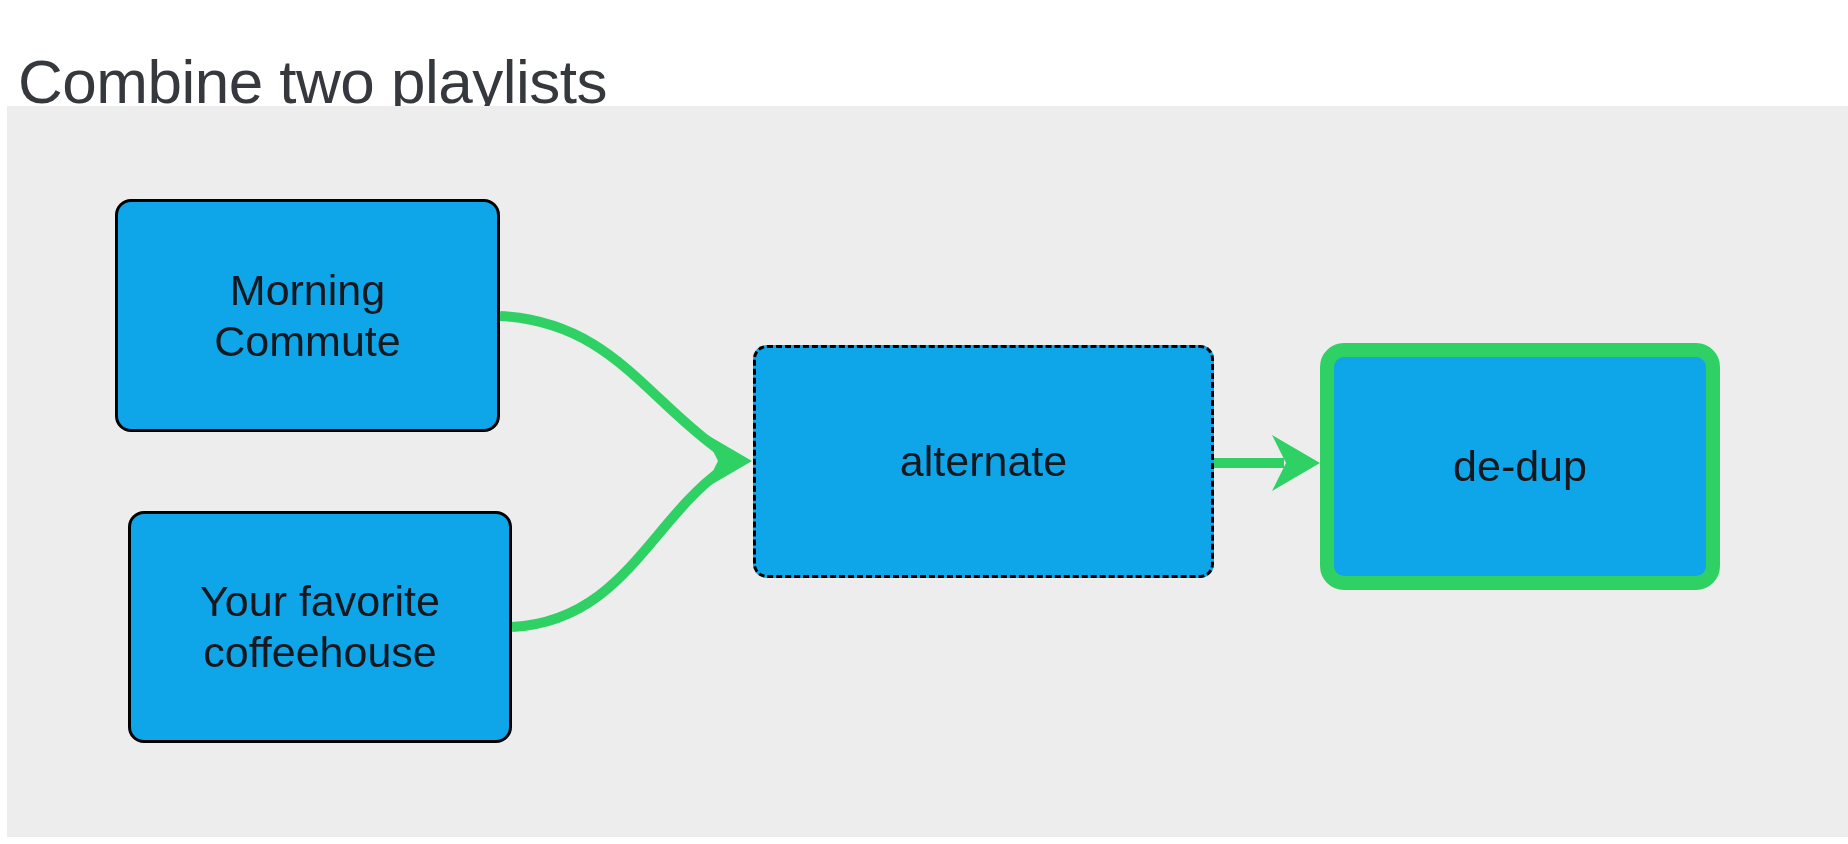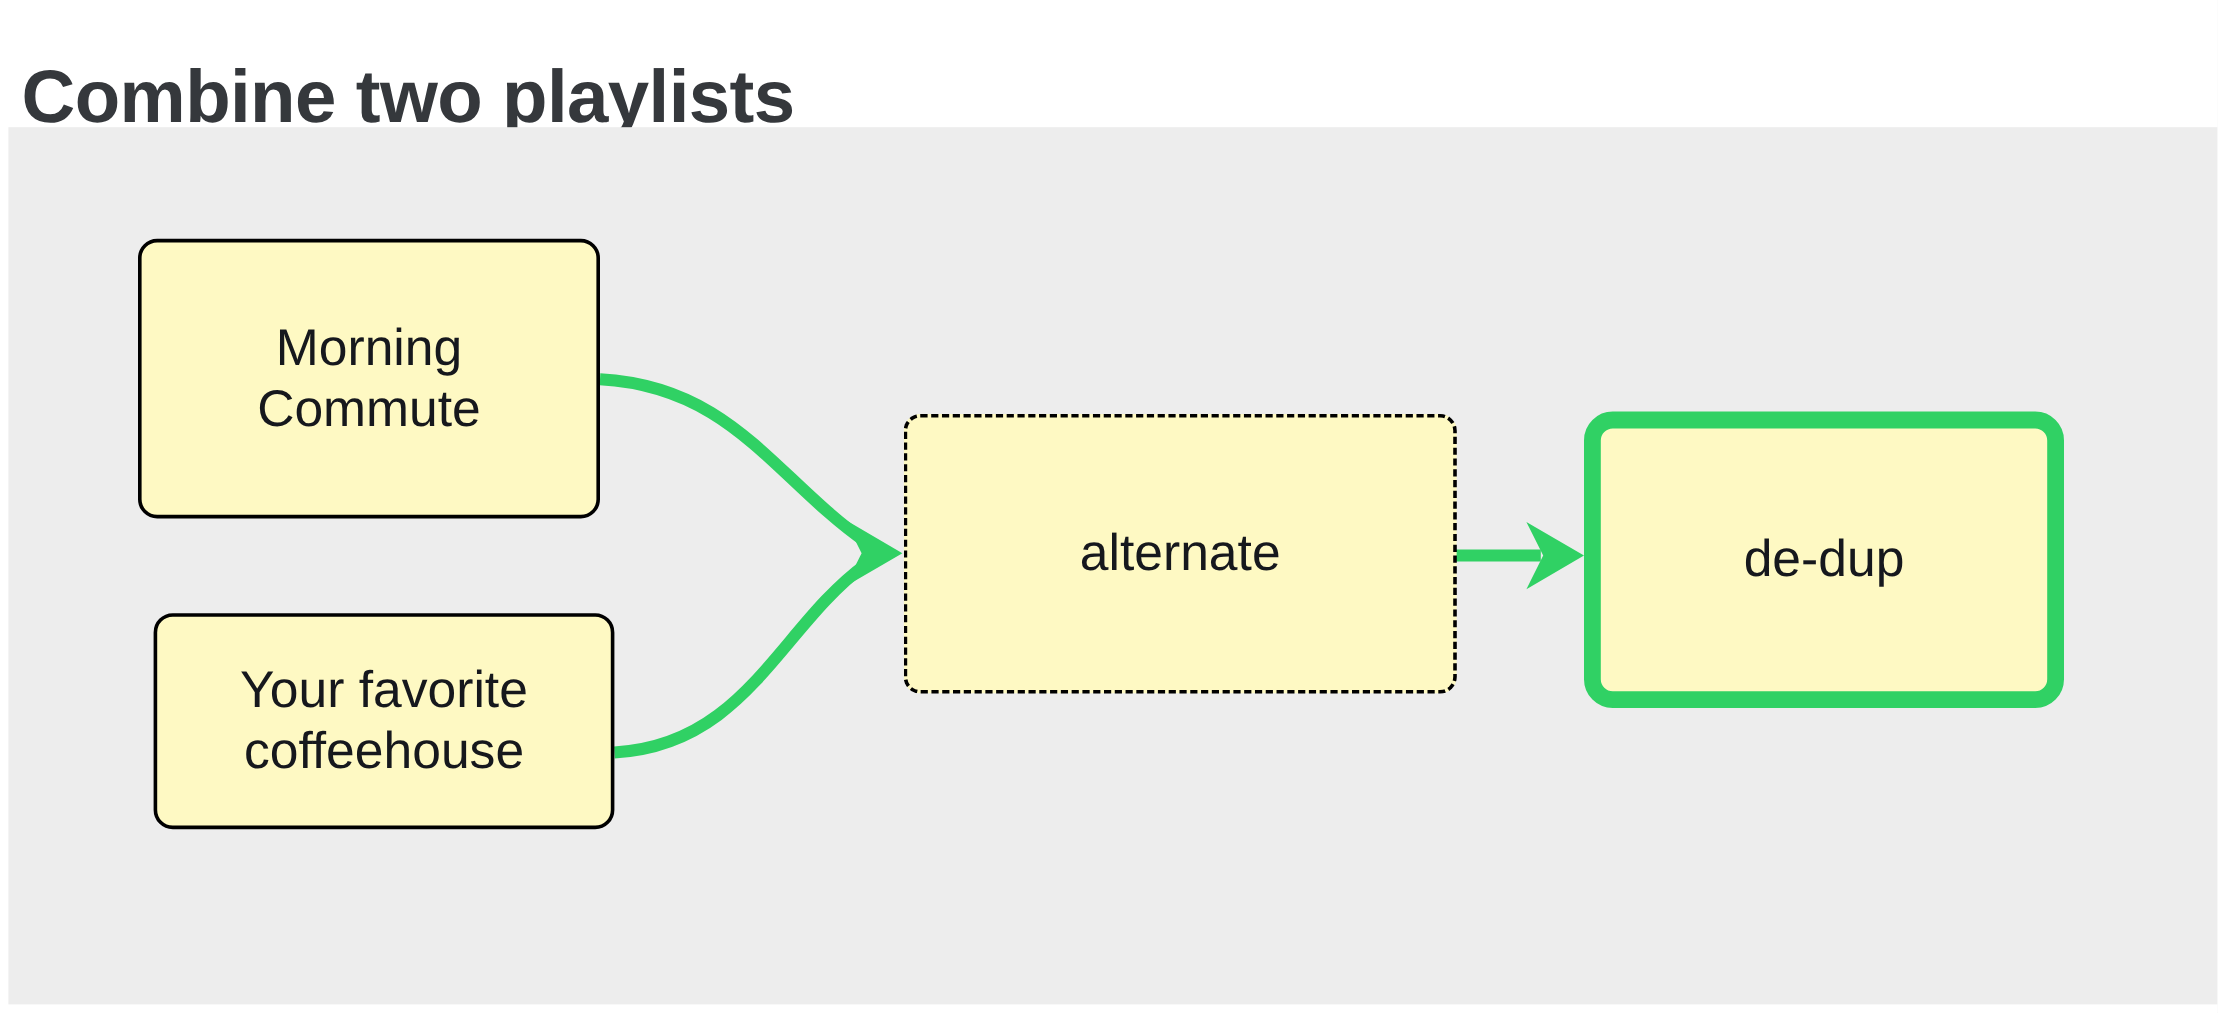--- a/index.html
+++ b/index.html
@@ -17,21 +17,21 @@
     width: 1848px;
     height: 844px;
   }
 
   .page-title {
     position: absolute;
     left: 18px;
     top: 4px;
     font-size: 62px;
     line-height: 1.15;
-    font-weight: 700;
+    font-weight: 400;
     letter-spacing: -0.5px;
     color: var(--title-text, #35383C);
   }
 
   .canvas {
     position: absolute;
     left: 7px;
     top: 106px;
     width: 1841px;
     height: 731px;
@@ -54,21 +54,21 @@
     stroke-linecap: butt;
   }
 
   .arrowhead {
     fill: var(--accent-green, #30D164);
     stroke: none;
   }
 
   .node {
     position: absolute;
-    background: #fef9c3;
+    background: #0ea5e9;
     display: flex;
     align-items: center;
     justify-content: center;
     box-sizing: border-box;
     text-align: center;
   }
 
   .node-label {
     font-size: 43px;
     line-height: 1.18;
@@ -85,21 +85,21 @@
     border: 3.5px dashed var(--node-border, #000000);
     border-radius: 14px;
   }
 
   .node-highlight {
     border: 14px solid var(--accent-green, #30D164);
     border-radius: 24px;
   }
 
   .node-1 { left: 115px; top: 199px; width: 385px; height: 233px; }
-  .node-2 { left: 128px; top: 511px; width: 384px; height: 180px; }
+  .node-2 { left: 128px; top: 511px; width: 384px; height: 232px; }
   .node-3 { left: 753px; top: 345px; width: 461px; height: 233px; }
   .node-4 { left: 1320px; top: 343px; width: 400px; height: 247px; }
 </style>
 </head>
 <body>
 
 <div class="page">
 
   <h1 class="page-title">Combine two playlists</h1>
 

